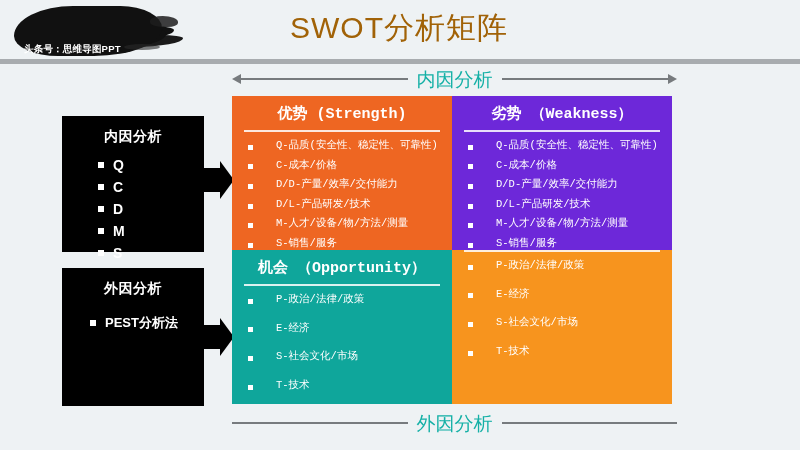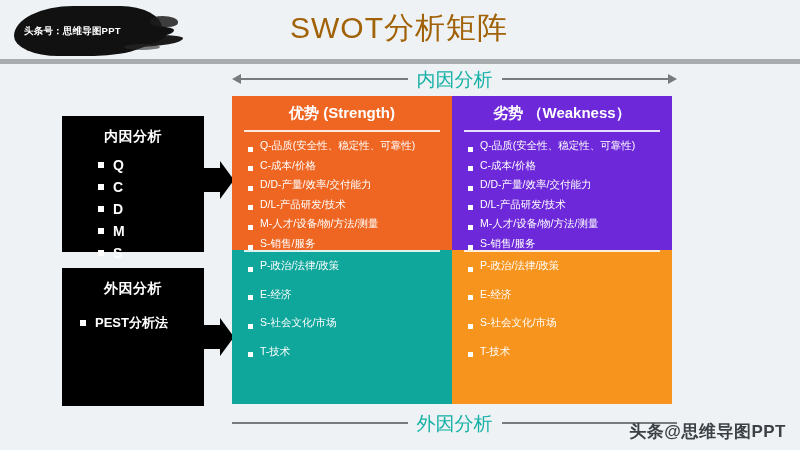--- a/index.html
+++ b/index.html
@@ -27,21 +27,21 @@
     left: 14px;
     top: 6px;
     width: 148px;
     height: 50px;
     background: #111;
     color: #fff;
     font-size: 9.5px;
     font-weight: bold;
     letter-spacing: .2px;
     display: flex;
-    align-items: center;
+    align-items: flex-end;
     padding-left: 10px;
     box-sizing: border-box;
     border-radius: 40% 28% 46% 30% / 60% 44% 56% 40%;
     box-shadow: 18px 6px 0 -14px #111, 30px 2px 0 -18px #111, 40px 10px 0 -19px #1a1a1a;
   }
   .brush-tail {
     position: absolute;
     left: 150px;
     top: 16px;
     width: 28px;
@@ -135,21 +135,21 @@
     font-weight: bold;
     margin-top: 12px;
     letter-spacing: .5px;
   }
   .panel-list {
     list-style: none;
     margin: 0;
     padding: 0;
   }
   .panel-internal .panel-list { margin-top: 12px; padding-left: 36px; }
-  .panel-external .panel-list { margin-top: 18px; padding-left: 18px; }
+  .panel-external .panel-list { margin-top: 18px; padding-left: 28px; }
 
   .panel-li {
     font-size: 14px;
     font-weight: bold;
     line-height: 1;
     display: flex;
     align-items: center;
   }
   .panel-internal .panel-li { margin-bottom: 8px; }
   .panel-external .panel-li { margin-bottom: 24px; font-size: 13px; }
@@ -194,20 +194,21 @@
     height: 308px;
     display: grid;
     grid-template-columns: 1fr 1fr;
     grid-template-rows: 1fr 1fr;
   }
   .quad {
     position: relative;
     box-sizing: border-box;
     padding: 0 10px;
     overflow: hidden;
+    font-family: Liberation Mono, monospace;
   }
   .q-strength   { background: #ee6622; }
   .q-weakness   { background: #6d28d9; }
   .q-opportunity{ background: #0fa69b; }
   .q-threats    { background: #f7941e; }
 
   .quad-head {
     color: #fff;
     font-size: 15px;
     font-weight: bold;
@@ -223,22 +224,23 @@
   .quad-list {
     list-style: none;
     margin: 0;
     padding: 0 0 0 6px;
   }
   .quad-li {
     color: #fff;
     font-size: 10.5px;
     line-height: 1.2;
     display: flex;
-    align-items: flex-end;
+    align-items: center;
     white-space: nowrap;
+    gap: 16px;
   }
   .q-strength .quad-li, .q-weakness .quad-li { margin-bottom: 7px; }
   .q-opportunity .quad-li, .q-threats .quad-li { margin-bottom: 16px; }
 
   .quad-li .sq {
     width: 5px;
     height: 5px;
     background: #fff;
     margin: 4px 7px 0 0;
     flex: 0 0 auto;
@@ -381,20 +383,21 @@
             <span>M-人才/设备/物/方法/测量</span>
           </li>
         <li class="quad-li">
             <span class="sq"></span>
             <span>S-销售/服务</span>
           </li>
       </ul>
     </div>
 
     <div class="quad q-opportunity">
+      <div class="quad-head">机会 （Opportunity）</div>
       <div class="quad-sep"></div>
       <ul class="quad-list">
         <li class="quad-li">
             <span class="sq"></span>
             <span>P-政治/法律/政策</span>
           </li>
         <li class="quad-li">
             <span class="sq"></span>
             <span>E-经济</span>
           </li>
@@ -432,15 +435,14 @@
     </div>
 
   </div>
 
   <div class="axis-row axis-bottom">
     <div class="axis-line"></div>
     <div class="axis-label">外因分析</div>
     <div class="axis-line"></div>
   </div>
 
-  <div class="footer-mark">头条@思维导图PPT</div>
 
 </div>
 
 </body></html>

